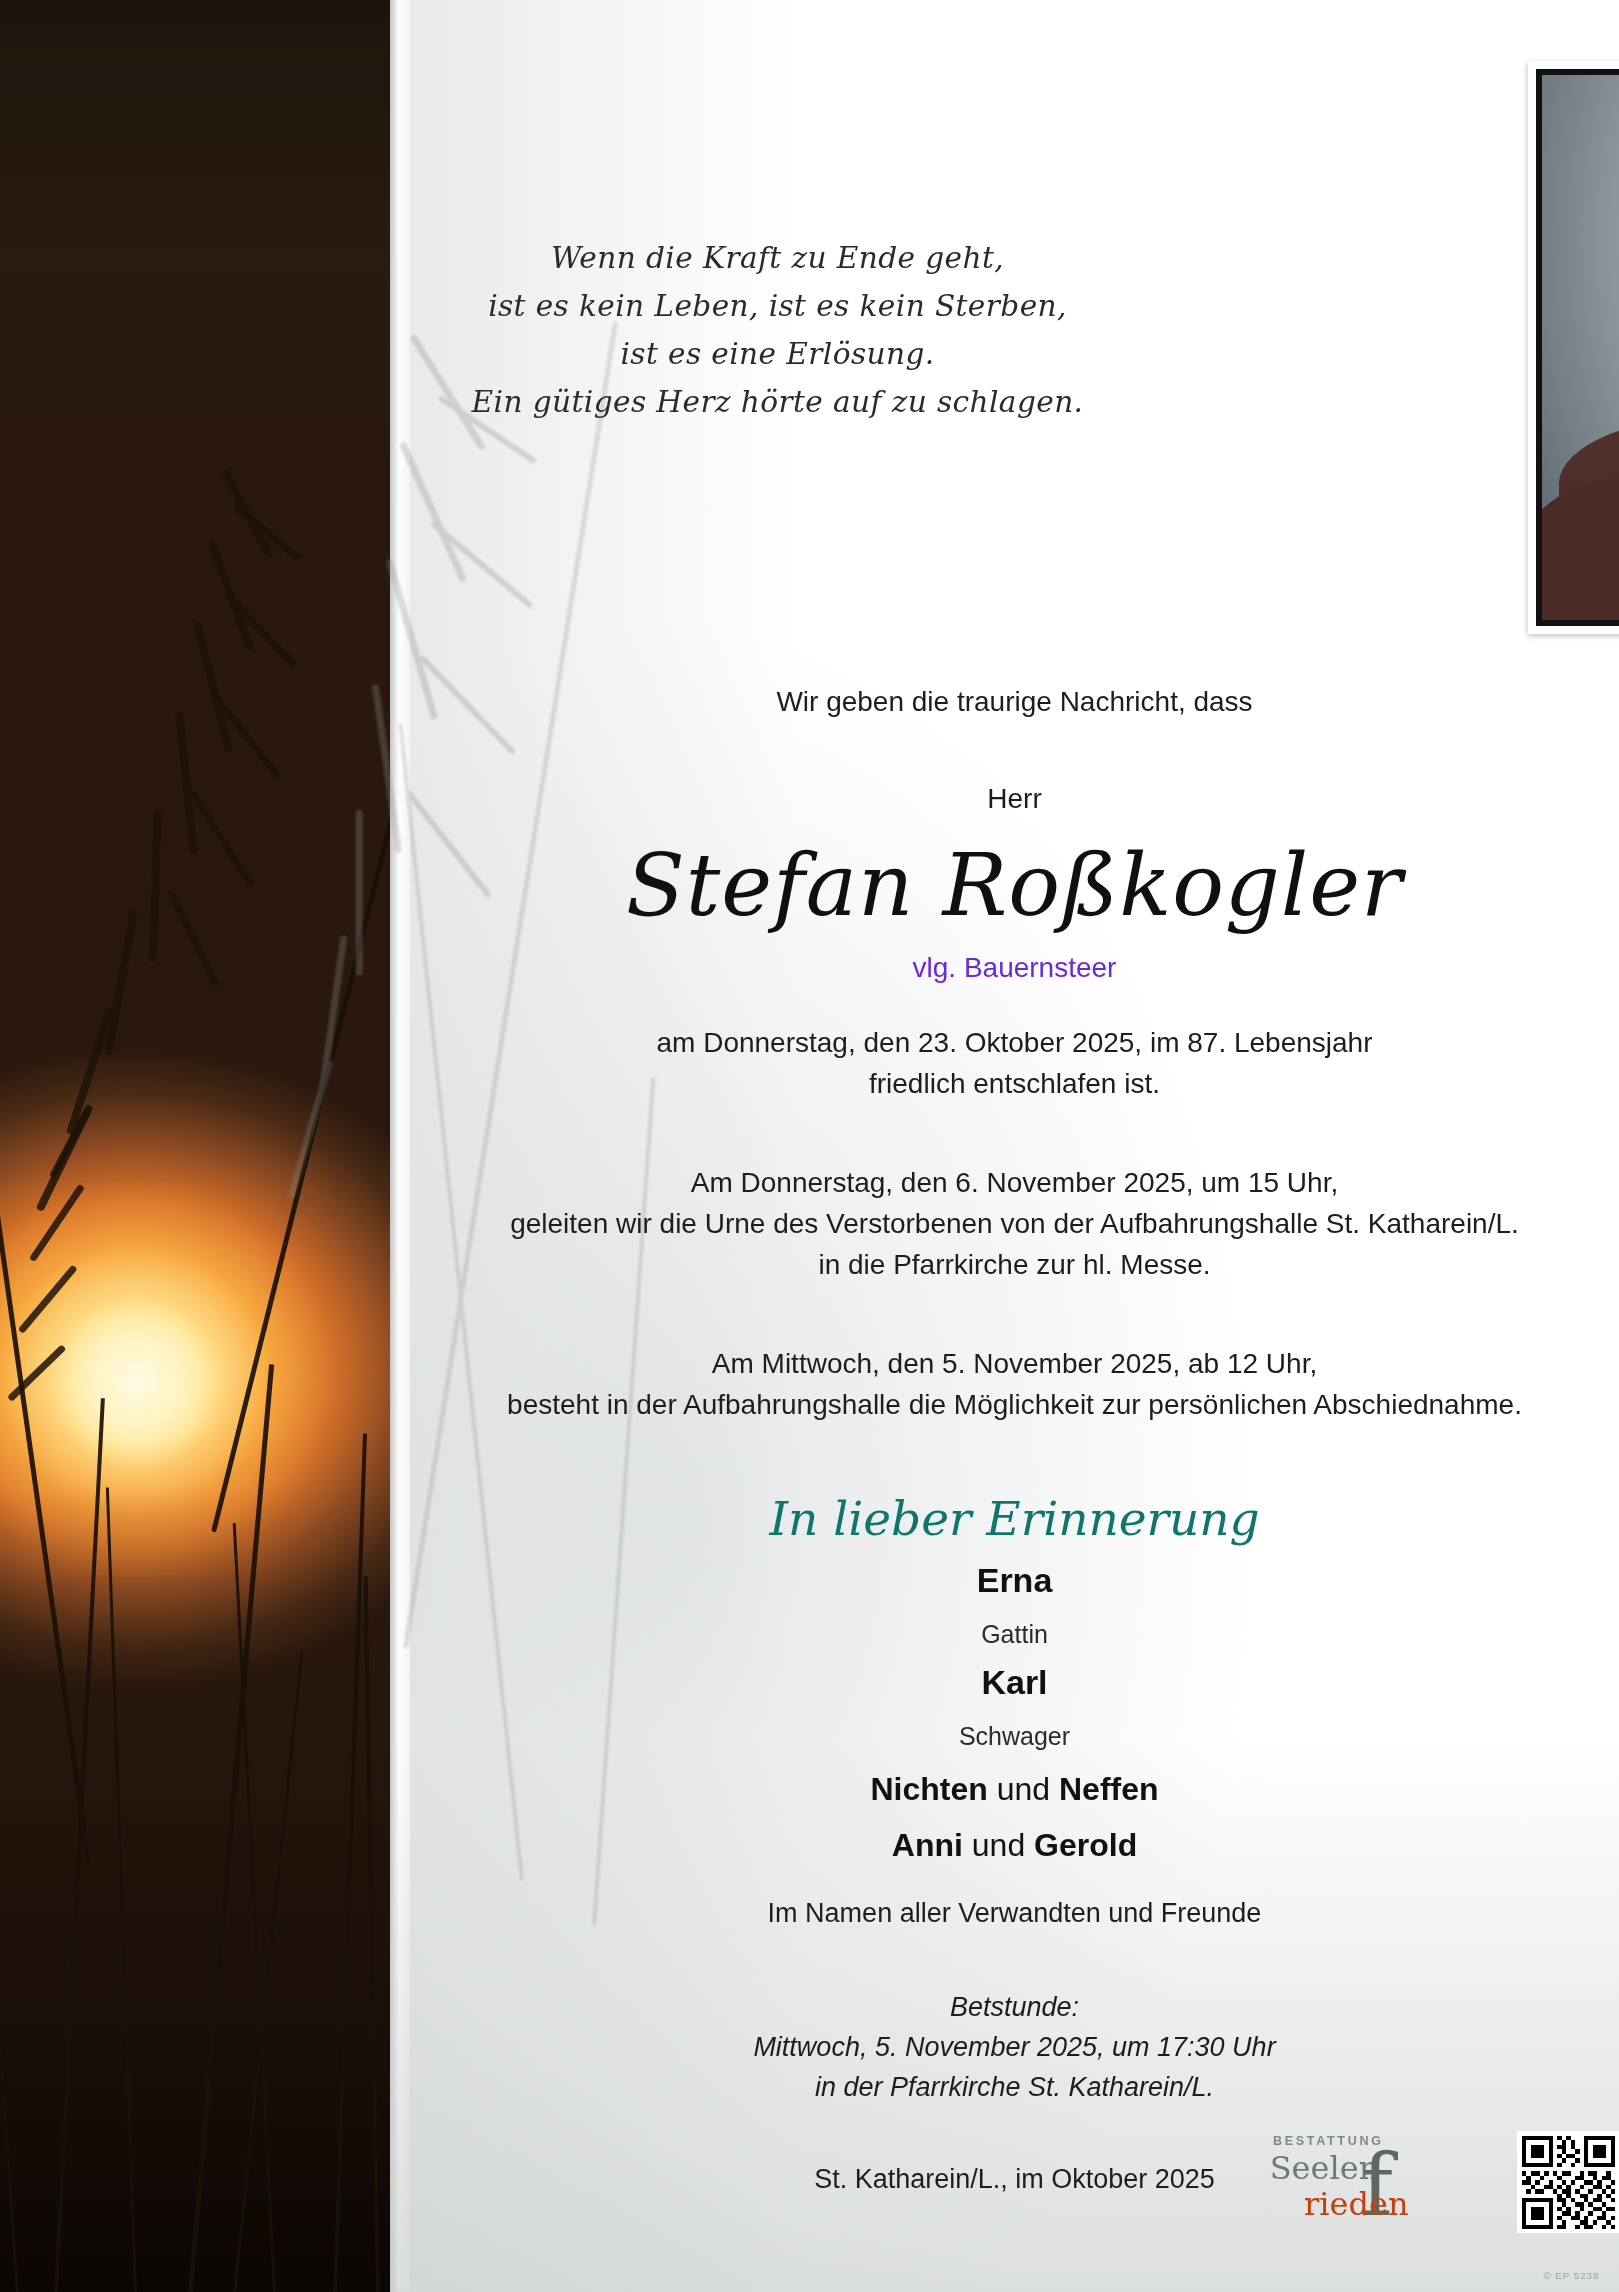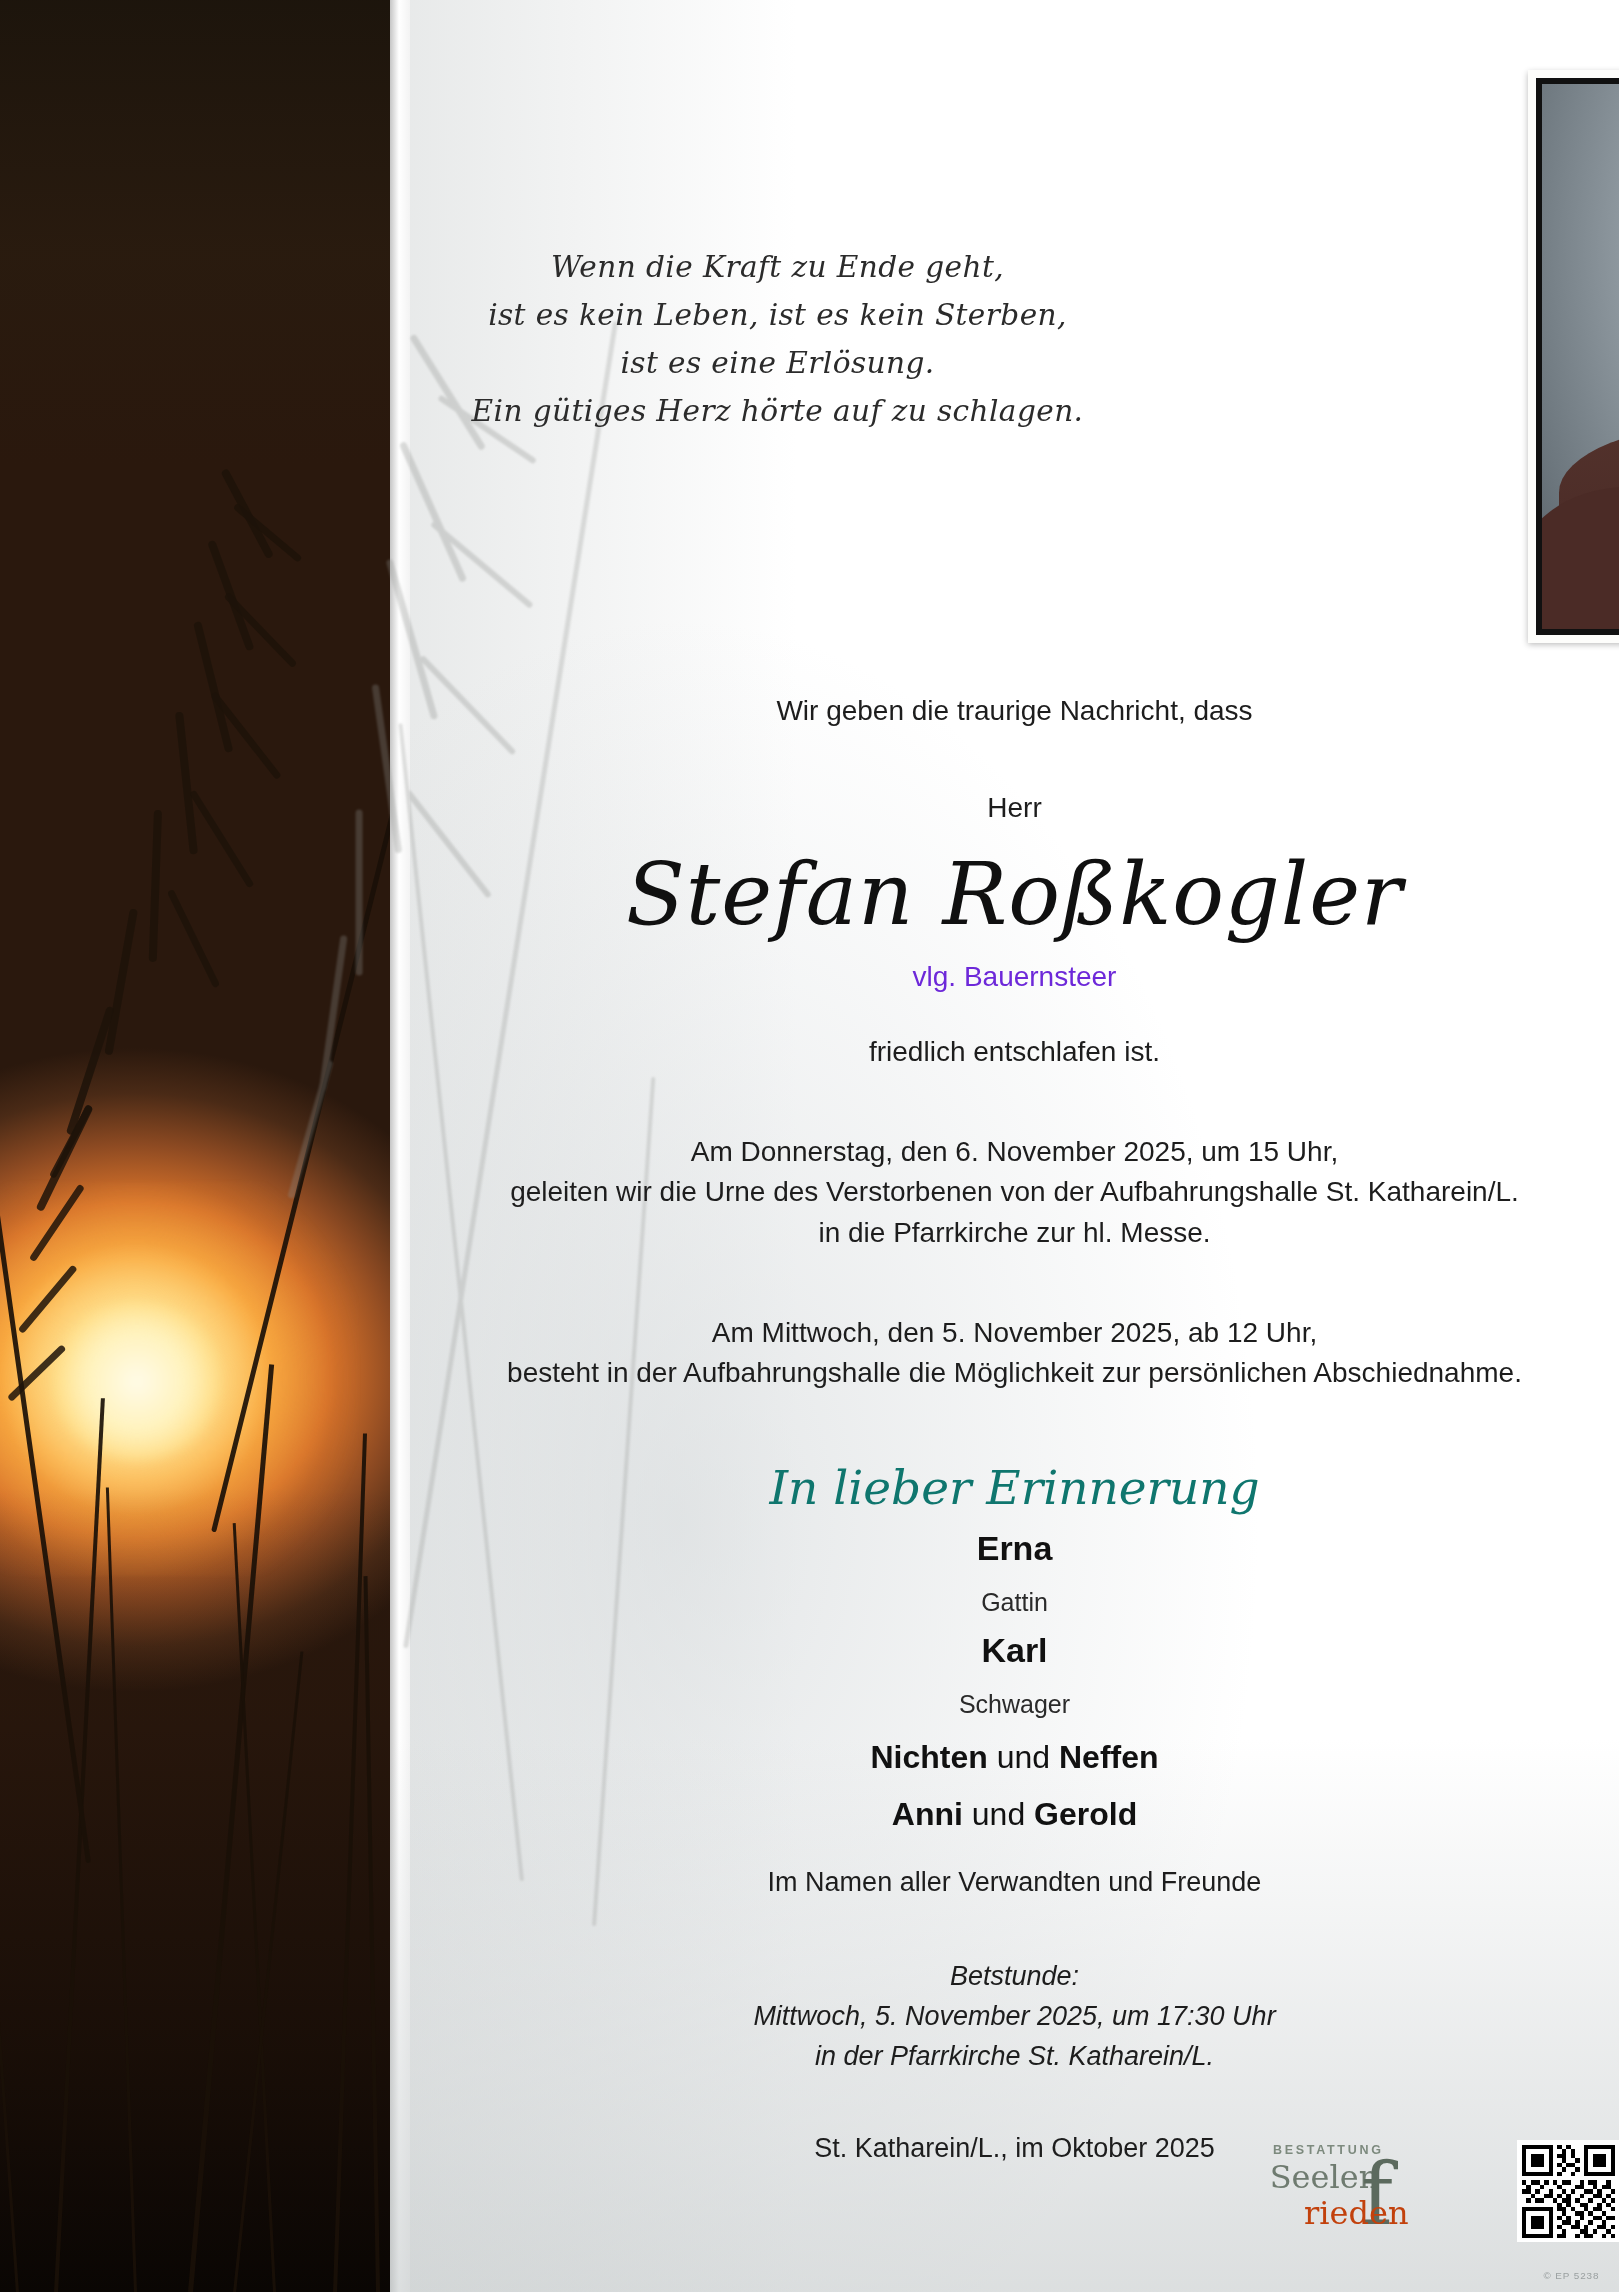--- a/index.html
+++ b/index.html
@@ -150,21 +150,21 @@
     width: 1229px;
     height: 555px;
     background: linear-gradient(to bottom, rgba(215,218,218,0) 0%, rgba(206,210,211,0.45) 60%, rgba(196,201,202,0.6) 100%);
     pointer-events: none;
   }
 
   
   .content {
     position: absolute;
     left: 410px;
-    top: 9px;
+    top: 0;
     width: 1209px;
     height: 2129px;
   }
 
   .verse {
     position: absolute;
     left: 27px;
     top: 235px;
     width: 681px;
     text-align: center;
@@ -431,20 +431,21 @@
       </div>
     </div>
 
     <div class="announce">
       <div class="t-line">Wir geben die traurige Nachricht, dass</div>
       <div class="herr">Herr</div>
       <div class="deceased-name">Stefan Roßkogler</div>
       <div class="vulgo">vlg. Bauernsteer</div>
 
       <div class="block">
+        <div>am Donnerstag, den 23. Oktober 2025, im 87. Lebensjahr</div>
         <div>friedlich entschlafen ist.</div>
       </div>
 
       <div class="block gap-lg">
         <div>Am Donnerstag, den 6. November 2025, um 15 Uhr,</div>
         <div>geleiten wir die Urne des Verstorbenen von der Aufbahrungshalle St. Katharein/L.</div>
         <div>in die Pfarrkirche zur hl. Messe.</div>
       </div>
 
       <div class="block gap-lg">

